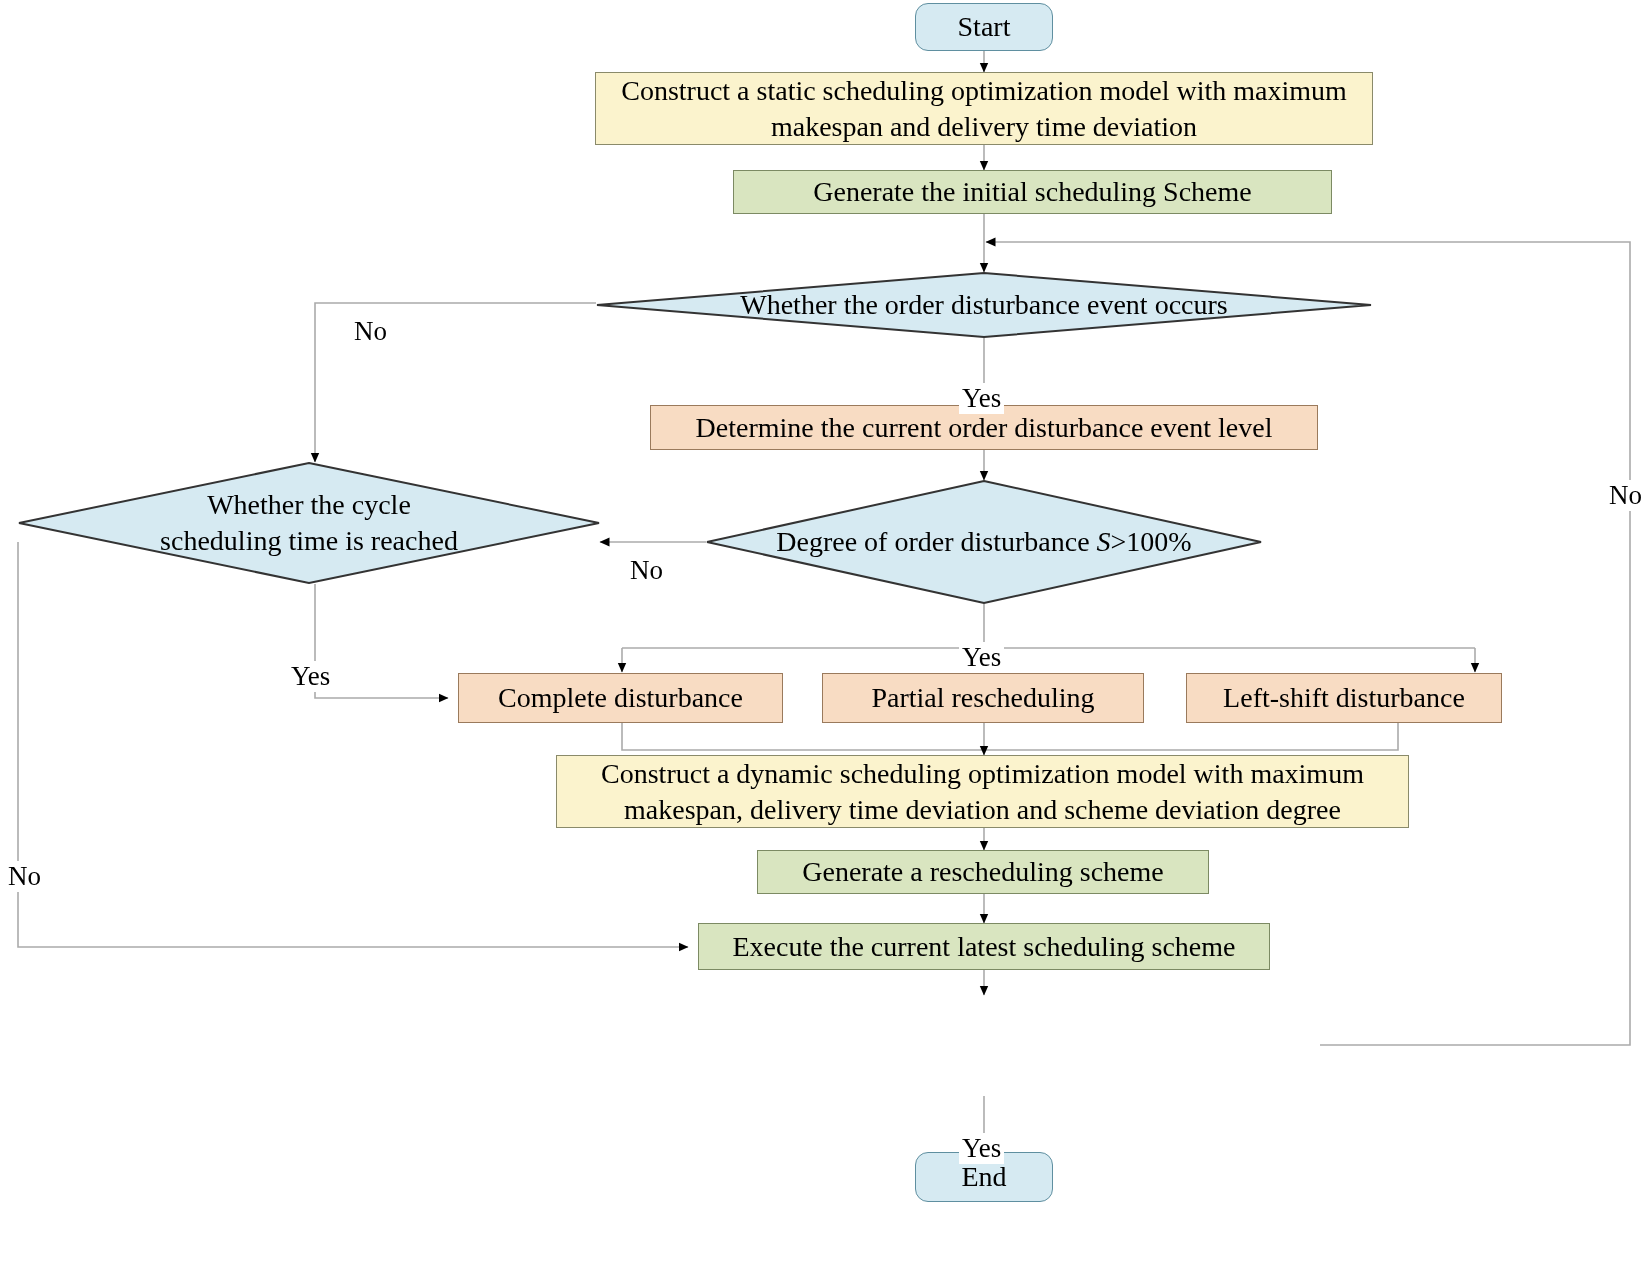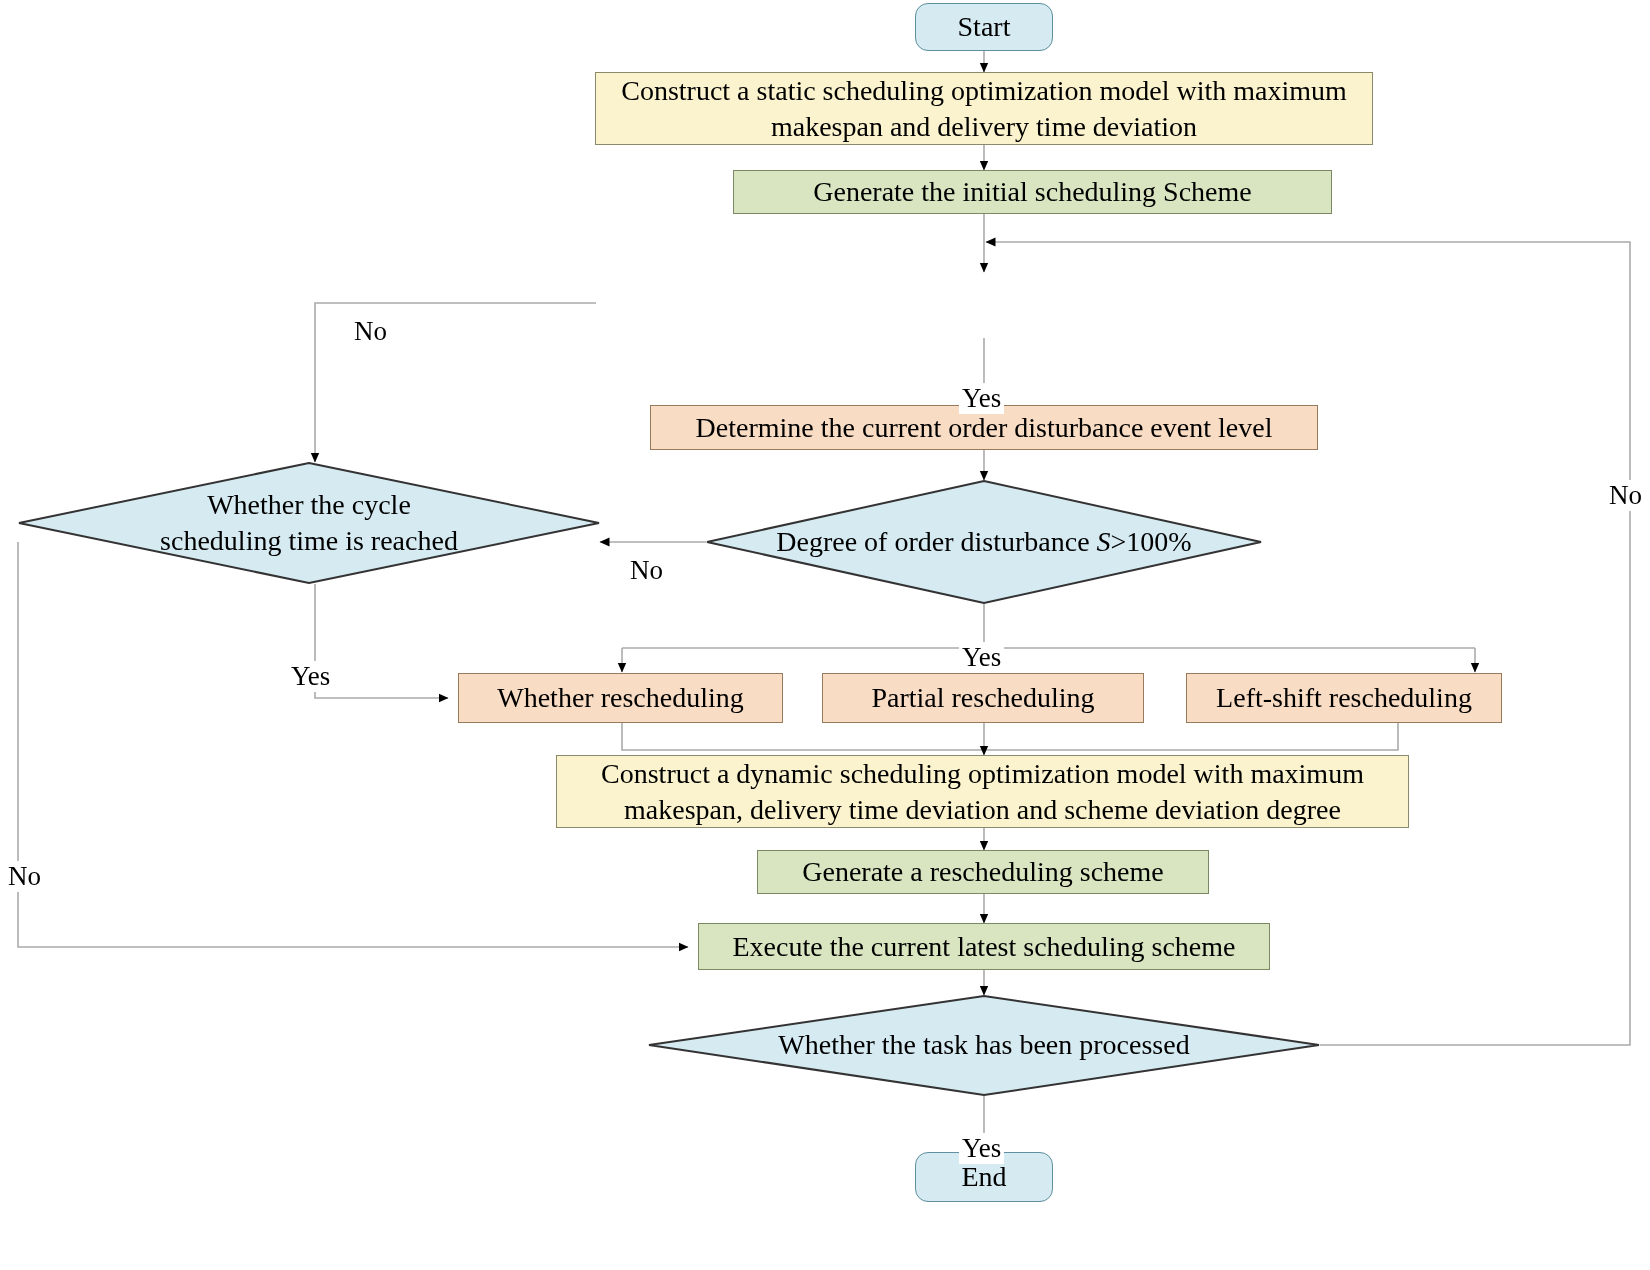--- a/index.html
+++ b/index.html
@@ -132,20 +132,26 @@
   </div>
 
   <div class="node proc yellow fs28" style="left:595px; top:72px; width:778px; height:73px; padding:0 14px;">
     <span>Construct a static scheduling optimization model with maximum makespan and delivery time deviation</span>
   </div>
 
   <div class="node proc green fs28" style="left:733px; top:170px; width:599px; height:44px;">
     <span>Generate the initial scheduling Scheme</span>
   </div>
 
+  <div class="diamond-wrap" style="left:596px; top:272px; width:776px; height:66px;">
+    <svg width="776" height="66" viewBox="0 0 776 66">
+      <polygon points="388,1 775,33 388,65 1,33" fill="#d6eaf2" stroke="#333333" stroke-width="2"></polygon>
+    </svg>
+    <div class="diamond-label fs28">Whether the order disturbance event occurs</div>
+  </div>
 
   <div class="node proc orange fs28" style="left:650px; top:405px; width:668px; height:45px;">
     <span>Determine the current order disturbance event level</span>
   </div>
 
   <div class="diamond-wrap" style="left:18px; top:462px; width:582px; height:122px;">
     <svg width="582" height="122" viewBox="0 0 582 122">
       <polygon points="291,1 581,61 291,121 1,61" fill="#d6eaf2" stroke="#333333" stroke-width="2"></polygon>
     </svg>
     <div class="diamond-label fs28" style="flex-direction:column;">
@@ -156,49 +162,43 @@
   <div class="diamond-wrap" style="left:706px; top:480px; width:556px; height:124px;">
     <svg width="556" height="124" viewBox="0 0 556 124">
       <polygon points="278,1 555,62 278,123 1,62" fill="#d6eaf2" stroke="#333333" stroke-width="2"></polygon>
     </svg>
     <div class="diamond-label fs28">
       <span><span>Degree of order disturbance </span><span class="ital">S</span><span>&gt;100%</span></span>
     </div>
   </div>
 
   <div class="node proc orange fs28" style="left:458px; top:673px; width:325px; height:50px;">
-    <span>Whether rescheduling</span>
+    <span>Complete disturbance</span>
   </div>
 
   <div class="node proc orange fs28" style="left:822px; top:673px; width:322px; height:50px;">
     <span>Partial rescheduling</span>
   </div>
 
   <div class="node proc orange fs28" style="left:1186px; top:673px; width:316px; height:50px;">
-    <span>Left-shift rescheduling</span>
+    <span>Left-shift disturbance</span>
   </div>
 
   <div class="node proc green fs28" style="left:757px; top:850px; width:452px; height:44px;">
     <span>Generate a rescheduling scheme</span>
   </div>
 
   <div class="node proc yellow fs28" style="left:556px; top:755px; width:853px; height:73px; padding:0 14px;">
     <span>Construct a dynamic scheduling optimization model with maximum makespan, delivery time deviation and scheme deviation degree</span>
   </div>
 
   <div class="node proc green fs28" style="left:698px; top:923px; width:572px; height:47px;">
     <span>Execute the current latest scheduling scheme</span>
   </div>
 
-  <div class="diamond-wrap" style="left:648px; top:995px; width:672px; height:101px;">
-    <svg width="672" height="101" viewBox="0 0 672 101">
-      <polygon points="336,1 671,50 336,100 1,50" fill="#d6eaf2" stroke="#333333" stroke-width="2"></polygon>
-    </svg>
-    <div class="diamond-label fs28">Whether the task has been processed</div>
-  </div>
 
   <div class="node terminal fs28" style="left:915px; top:1152px; width:138px; height:50px;">
     <span>End</span>
   </div>
 
   <div class="edge-label fs27" style="left:351px; top:288px;">No</div>
 
   <div class="edge-label fs27" style="left:959px; top:355px;">Yes</div>
 
   <div class="edge-label fs27" style="left:627px; top:527px;">No</div>

